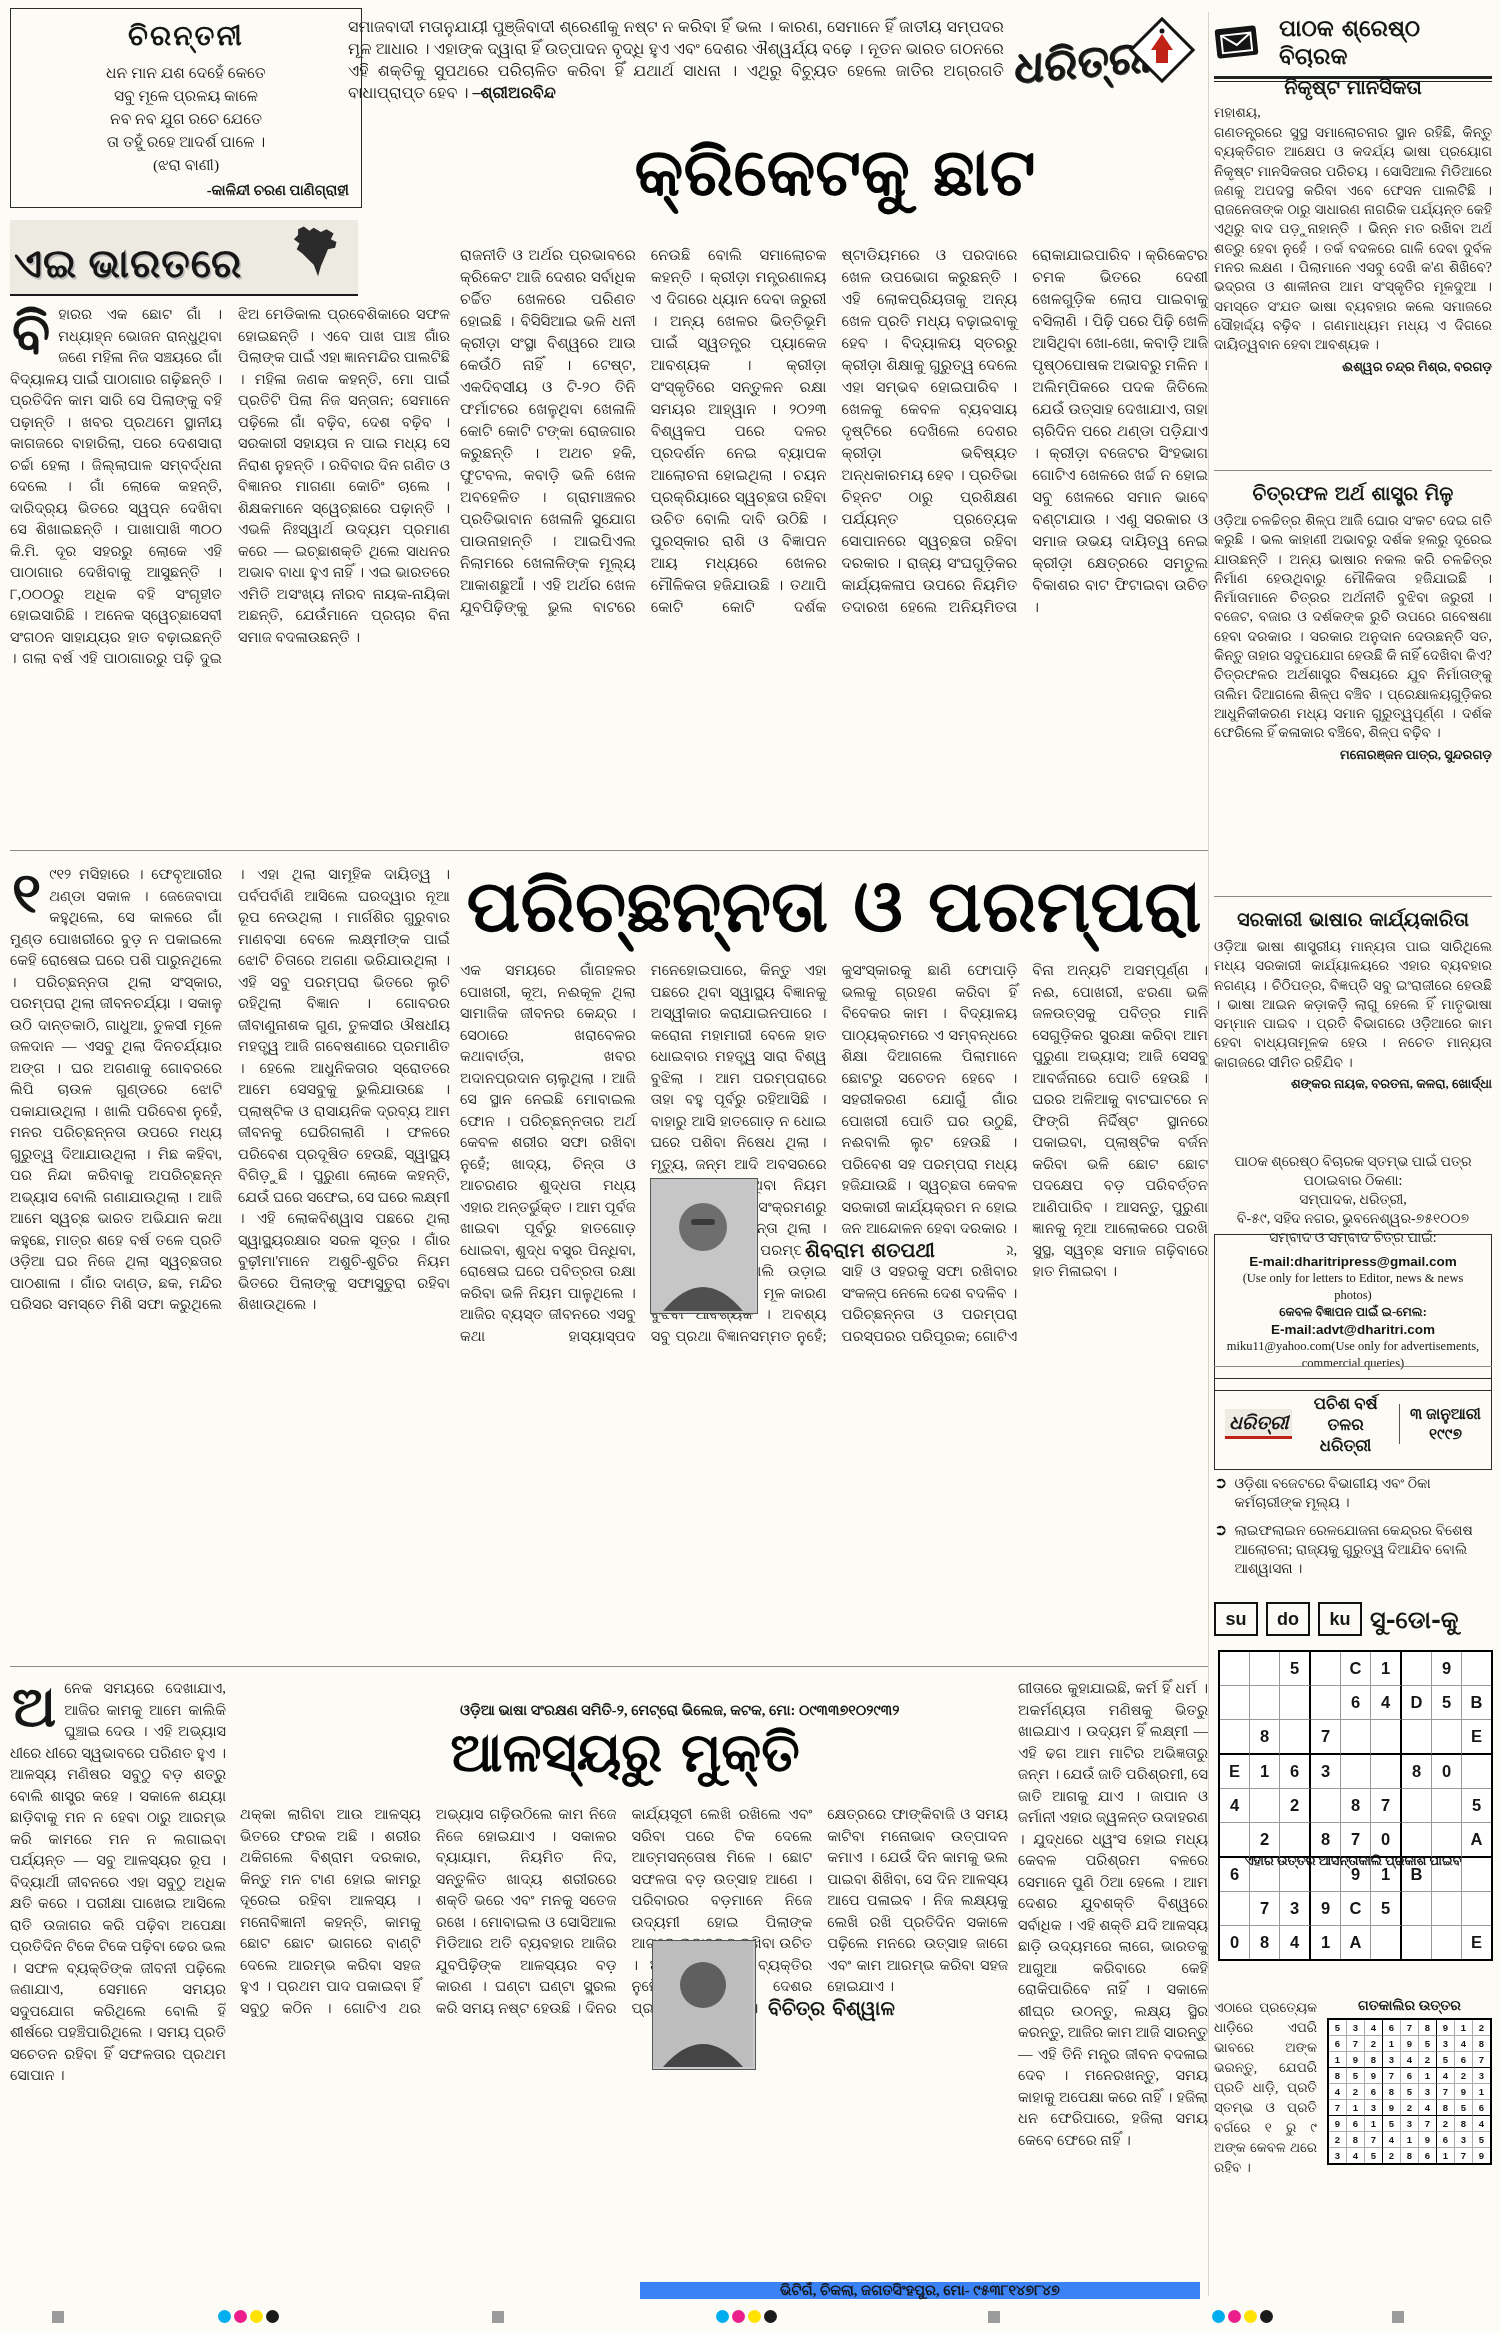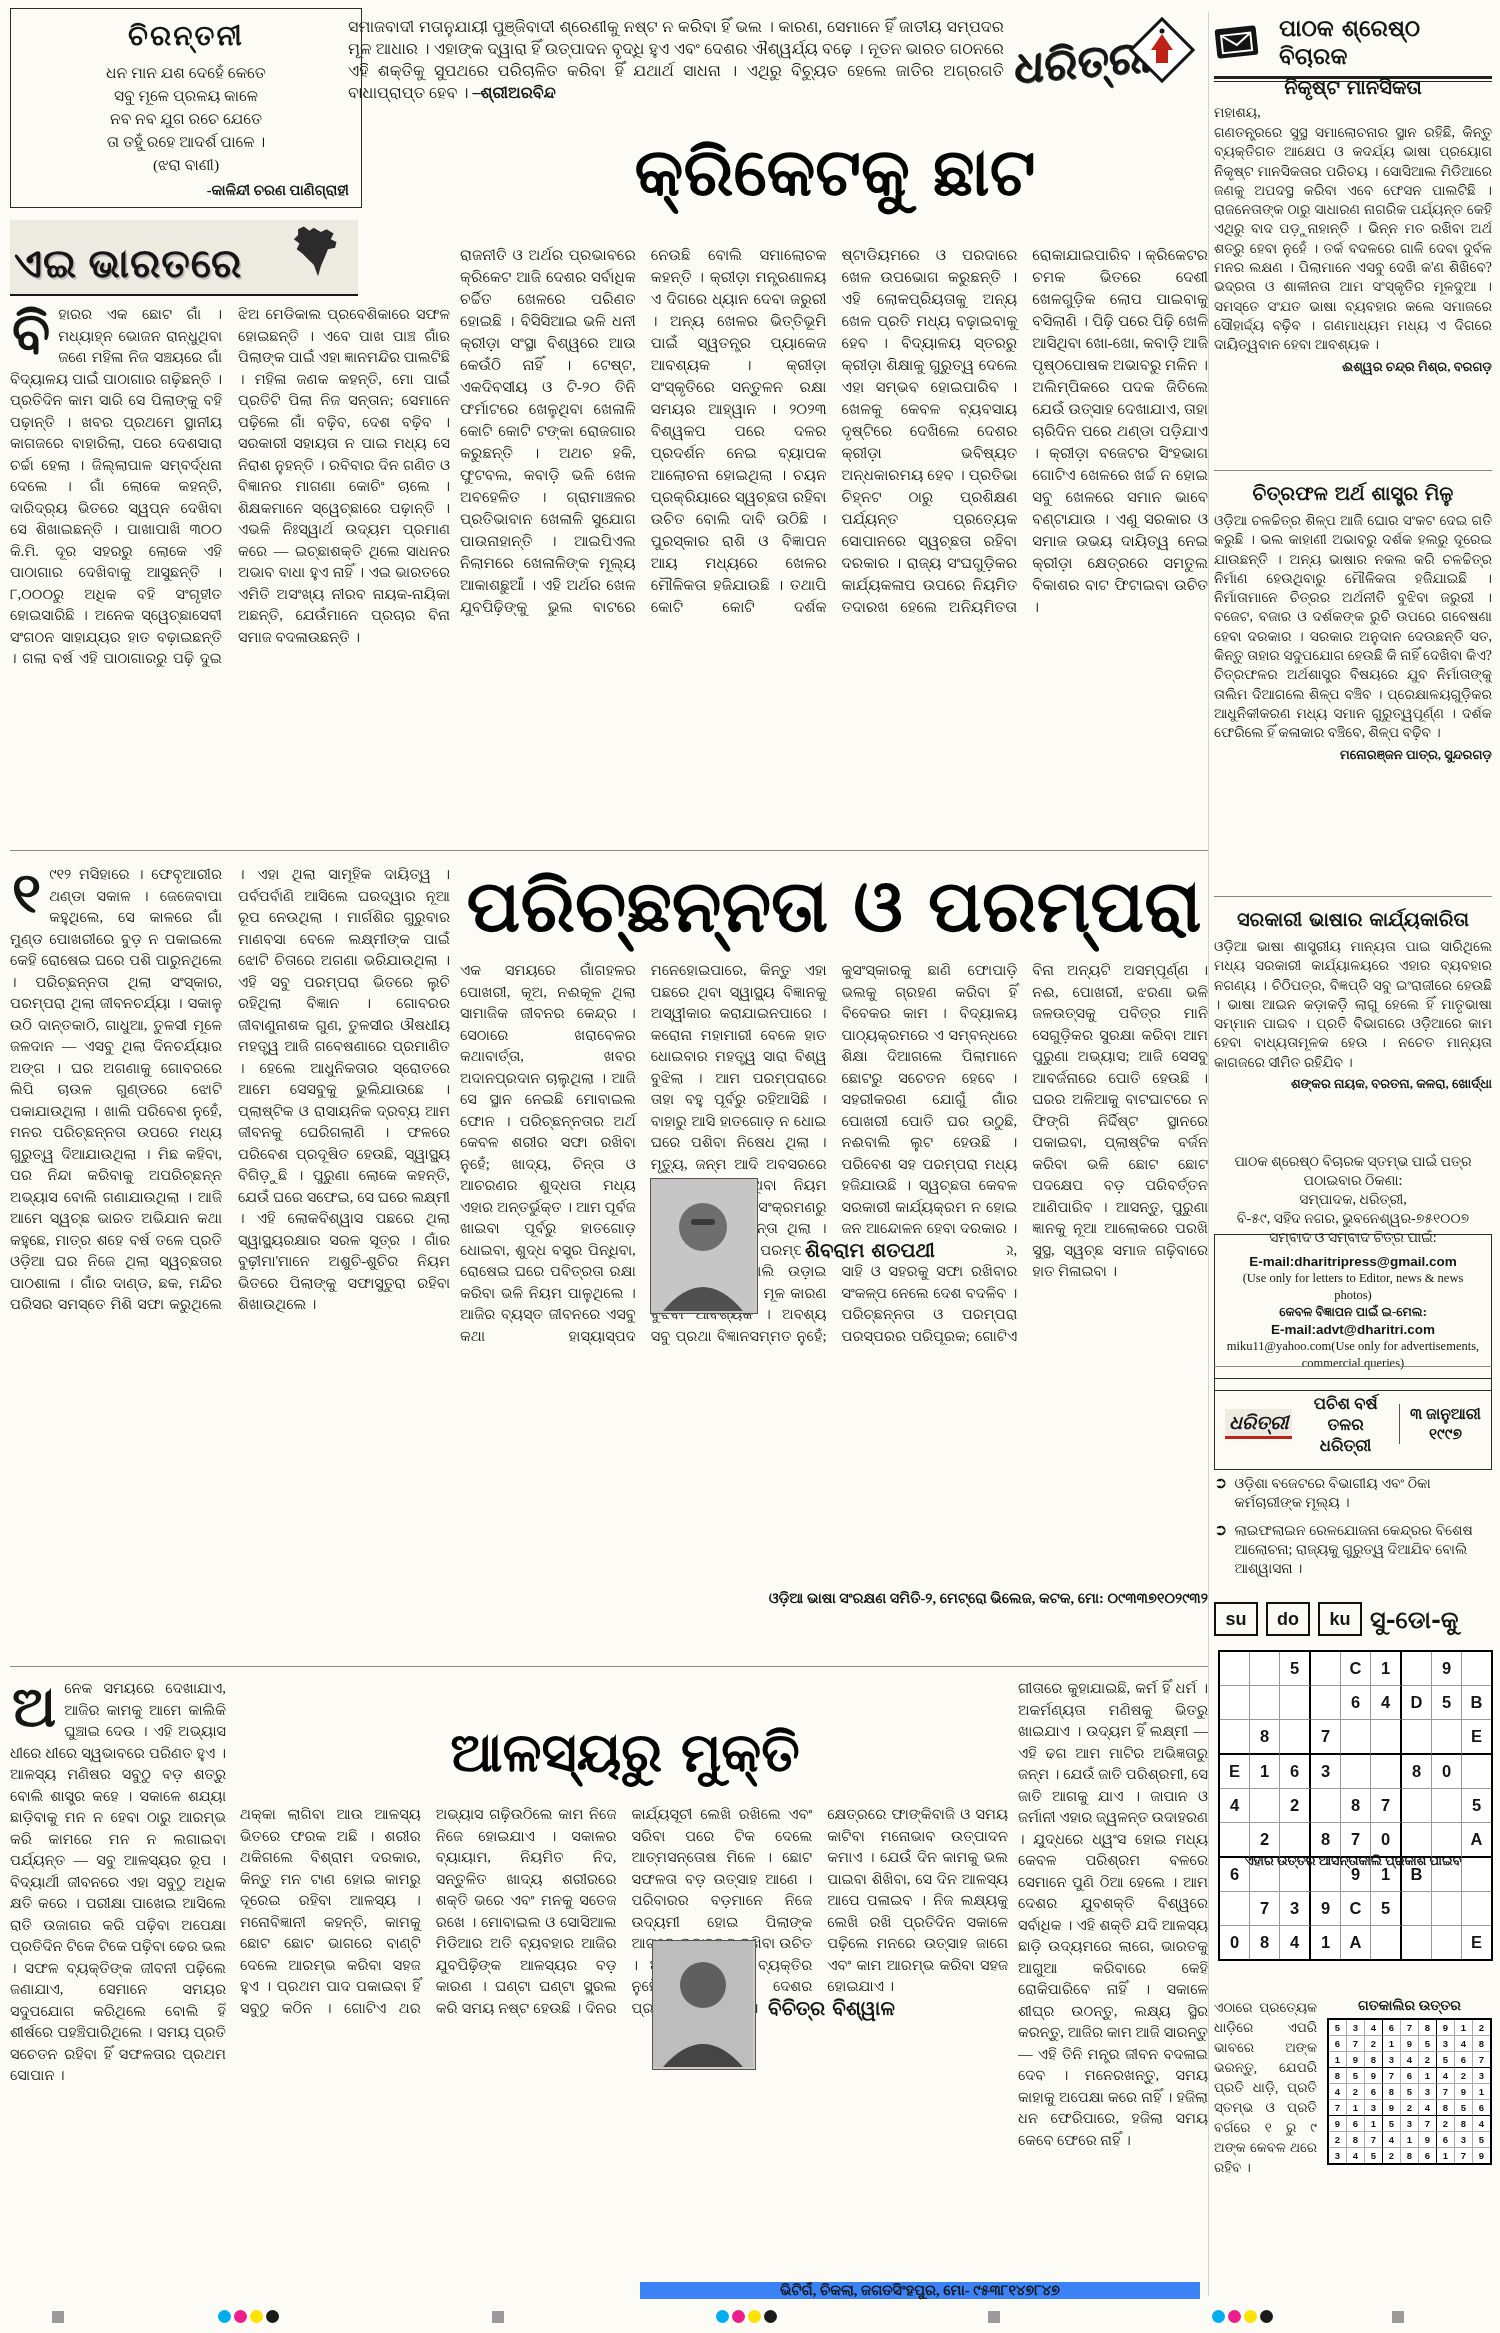--- a/index.html
+++ b/index.html
@@ -136,21 +136,21 @@
 
   <div class="abs photo" style="left:650px;top:1178px;width:106px;height:134px;">
     <svg width="104" height="132" viewBox="0 0 104 132">
       <rect width="104" height="132" fill="#c6c6c6"></rect>
       <circle cx="52" cy="48" r="24" fill="#6e6e6e"></circle>
       <path d="M12 132 Q52 84 92 132 Z" fill="#4f4f4f"></path>
       <rect x="40" y="40" width="24" height="6" rx="3" fill="#3a3a3a"></rect>
     </svg>
   </div>
   <div class="abs nameplate" style="left:766px;top:1236px;width:198px;margin-left:35px;">ଶିବରାମ ଶତପଥୀ</div>
-  <div class="abs artfoot" style="left:460px;top:1590px;width:748px;text-align:right;">ଓଡ଼ିଆ ଭାଷା ସଂରକ୍ଷଣ ସମିତି-୨, ମେଟ୍ରୋ ଭିଲେଜ, କଟକ, ମୋ: ୦୯୩୩୭୧୦୨୯୩୨</div>
+  <div class="abs artfoot" style="left:460px;top:1702px;width:748px;text-align:left;">ଓଡ଼ିଆ ଭାଷା ସଂରକ୍ଷଣ ସମିତି-୨, ମେଟ୍ରୋ ଭିଲେଜ, କଟକ, ମୋ: ୦୯୩୩୭୧୦୨୯୩୨</div>
 
   <div class="abs rule-h" style="left:10px;top:1666px;width:1198px;"></div>
 
   <div class="abs bt" style="left:10px;top:1678px;width:216px;height:622px;">
     <span class="dropcap">ଅ</span>
     <span>ନେକ ସମୟରେ ଦେଖାଯାଏ, ଆଜିର କାମକୁ ଆମେ କାଲିକି ଘୁଞ୍ଚାଇ ଦେଉ । ଏହି ଅଭ୍ୟାସ ଧୀରେ ଧୀରେ ସ୍ୱଭାବରେ ପରିଣତ ହୁଏ । ଆଳସ୍ୟ ମଣିଷର ସବୁଠୁ ବଡ଼ ଶତ୍ରୁ ବୋଲି ଶାସ୍ତ୍ର କହେ । ସକାଳେ ଶଯ୍ୟା ଛାଡ଼ିବାକୁ ମନ ନ ହେବା ଠାରୁ ଆରମ୍ଭ କରି କାମରେ ମନ ନ ଲଗାଇବା ପର୍ଯ୍ୟନ୍ତ — ସବୁ ଆଳସ୍ୟର ରୂପ । ବିଦ୍ୟାର୍ଥୀ ଜୀବନରେ ଏହା ସବୁଠୁ ଅଧିକ କ୍ଷତି କରେ । ପରୀକ୍ଷା ପାଖେଇ ଆସିଲେ ରାତି ଉଜାଗର କରି ପଢ଼ିବା ଅପେକ୍ଷା ପ୍ରତିଦିନ ଟିକେ ଟିକେ ପଢ଼ିବା ଢେର ଭଲ । ସଫଳ ବ୍ୟକ୍ତିଙ୍କ ଜୀବନୀ ପଢ଼ିଲେ ଜଣାଯାଏ, ସେମାନେ ସମୟର ସଦୁପଯୋଗ କରିଥିଲେ ବୋଲି ହିଁ ଶୀର୍ଷରେ ପହଞ୍ଚିପାରିଥିଲେ । ସମୟ ପ୍ରତି ସଚେତନ ରହିବା ହିଁ ସଫଳତାର ପ୍ରଥମ ସୋପାନ ।</span>
   </div>
   <div class="abs hl" style="left:240px;top:1714px;width:770px;height:76px;font-size:54px;line-height:76px;">ଆଳସ୍ୟରୁ ମୁକ୍ତି</div>
   <div class="abs bt" style="left:1018px;top:1678px;width:190px;height:622px;">ଗୀତାରେ କୁହାଯାଇଛି, କର୍ମ ହିଁ ଧର୍ମ । ଅକର୍ମଣ୍ୟତା ମଣିଷକୁ ଭିତରୁ ଖାଇଯାଏ । ଉଦ୍ୟମ ହିଁ ଲକ୍ଷ୍ମୀ — ଏହି ଢଗ ଆମ ମାଟିର ଅଭିଜ୍ଞତାରୁ ଜନ୍ମ । ଯେଉଁ ଜାତି ପରିଶ୍ରମୀ, ସେ ଜାତି ଆଗକୁ ଯାଏ । ଜାପାନ ଓ ଜର୍ମାନୀ ଏହାର ଜ୍ୱଳନ୍ତ ଉଦାହରଣ । ଯୁଦ୍ଧରେ ଧ୍ୱଂସ ହୋଇ ମଧ୍ୟ କେବଳ ପରିଶ୍ରମ ବଳରେ ସେମାନେ ପୁଣି ଠିଆ ହେଲେ । ଆମ ଦେଶର ଯୁବଶକ୍ତି ବିଶ୍ୱରେ ସର୍ବାଧିକ । ଏହି ଶକ୍ତି ଯଦି ଆଳସ୍ୟ ଛାଡ଼ି ଉଦ୍ୟମରେ ଲାଗେ, ଭାରତକୁ ଆଗୁଆ କରିବାରେ କେହି ରୋକିପାରିବେ ନାହିଁ । ସକାଳେ ଶୀଘ୍ର ଉଠନ୍ତୁ, ଲକ୍ଷ୍ୟ ସ୍ଥିର କରନ୍ତୁ, ଆଜିର କାମ ଆଜି ସାରନ୍ତୁ — ଏହି ତିନି ମନ୍ତ୍ର ଜୀବନ ବଦଳାଇ ଦେବ । ମନେରଖନ୍ତୁ, ସମୟ କାହାକୁ ଅପେକ୍ଷା କରେ ନାହିଁ । ହଜିଲା ଧନ ଫେରିପାରେ, ହଜିଲା ସମୟ କେବେ ଫେରେ ନାହିଁ ।</div>
   <div class="abs bt cols4" style="left:240px;top:1804px;width:768px;height:468px;">ଥକ୍କା ଲାଗିବା ଆଉ ଆଳସ୍ୟ ଭିତରେ ଫରକ ଅଛି । ଶରୀର ଥକିଗଲେ ବିଶ୍ରାମ ଦରକାର, କିନ୍ତୁ ମନ ଟାଣ ହୋଇ କାମରୁ ଦୂରେଇ ରହିବା ଆଳସ୍ୟ । ମନୋବିଜ୍ଞାନୀ କହନ୍ତି, କାମକୁ ଛୋଟ ଛୋଟ ଭାଗରେ ବାଣ୍ଟି ଦେଲେ ଆରମ୍ଭ କରିବା ସହଜ ହୁଏ । ପ୍ରଥମ ପାଦ ପକାଇବା ହିଁ ସବୁଠୁ କଠିନ । ଗୋଟିଏ ଥର ଅଭ୍ୟାସ ଗଢ଼ିଉଠିଲେ କାମ ନିଜେ ନିଜେ ହୋଇଯାଏ । ସକାଳର ବ୍ୟାୟାମ, ନିୟମିତ ନିଦ, ସନ୍ତୁଳିତ ଖାଦ୍ୟ ଶରୀରରେ ଶକ୍ତି ଭରେ ଏବଂ ମନକୁ ସତେଜ ରଖେ । ମୋବାଇଲ ଓ ସୋସିଆଲ ମିଡିଆର ଅତି ବ୍ୟବହାର ଆଜିର ଯୁବପିଢ଼ିଙ୍କ ଆଳସ୍ୟର ବଡ଼ କାରଣ । ଘଣ୍ଟା ଘଣ୍ଟା ସ୍କ୍ରଲ କରି ସମୟ ନଷ୍ଟ ହେଉଛି । ଦିନର କାର୍ଯ୍ୟସୂଚୀ ଲେଖି ରଖିଲେ ଏବଂ ସରିବା ପରେ ଟିକ ଦେଲେ ଆତ୍ମସନ୍ତୋଷ ମିଳେ । ଛୋଟ ସଫଳତା ବଡ଼ ଉତ୍ସାହ ଆଣେ । ପରିବାରର ବଡ଼ମାନେ ନିଜେ ଉଦ୍ୟମୀ ହୋଇ ପିଲାଙ୍କ ଆଗରେ ଉଦାହରଣ ରଖିବା ଉଚିତ । ଆଳସ୍ୟ କେବଳ ବ୍ୟକ୍ତିର ନୁହେଁ, ସମାଜ ତଥା ଦେଶର ପ୍ରଗତିର ବାଧକ । କାର୍ଯ୍ୟ କ୍ଷେତ୍ରରେ ଫାଙ୍କିବାଜି ଓ ସମୟ କାଟିବା ମନୋଭାବ ଉତ୍ପାଦନ କମାଏ । ଯେଉଁ ଦିନ କାମକୁ ଭଲ ପାଇବା ଶିଖିବା, ସେ ଦିନ ଆଳସ୍ୟ ଆପେ ପଳାଇବ । ନିଜ ଲକ୍ଷ୍ୟକୁ ଲେଖି ରଖି ପ୍ରତିଦିନ ସକାଳେ ପଢ଼ିଲେ ମନରେ ଉତ୍ସାହ ଜାଗେ ଏବଂ କାମ ଆରମ୍ଭ କରିବା ସହଜ ହୋଇଯାଏ ।</div>

